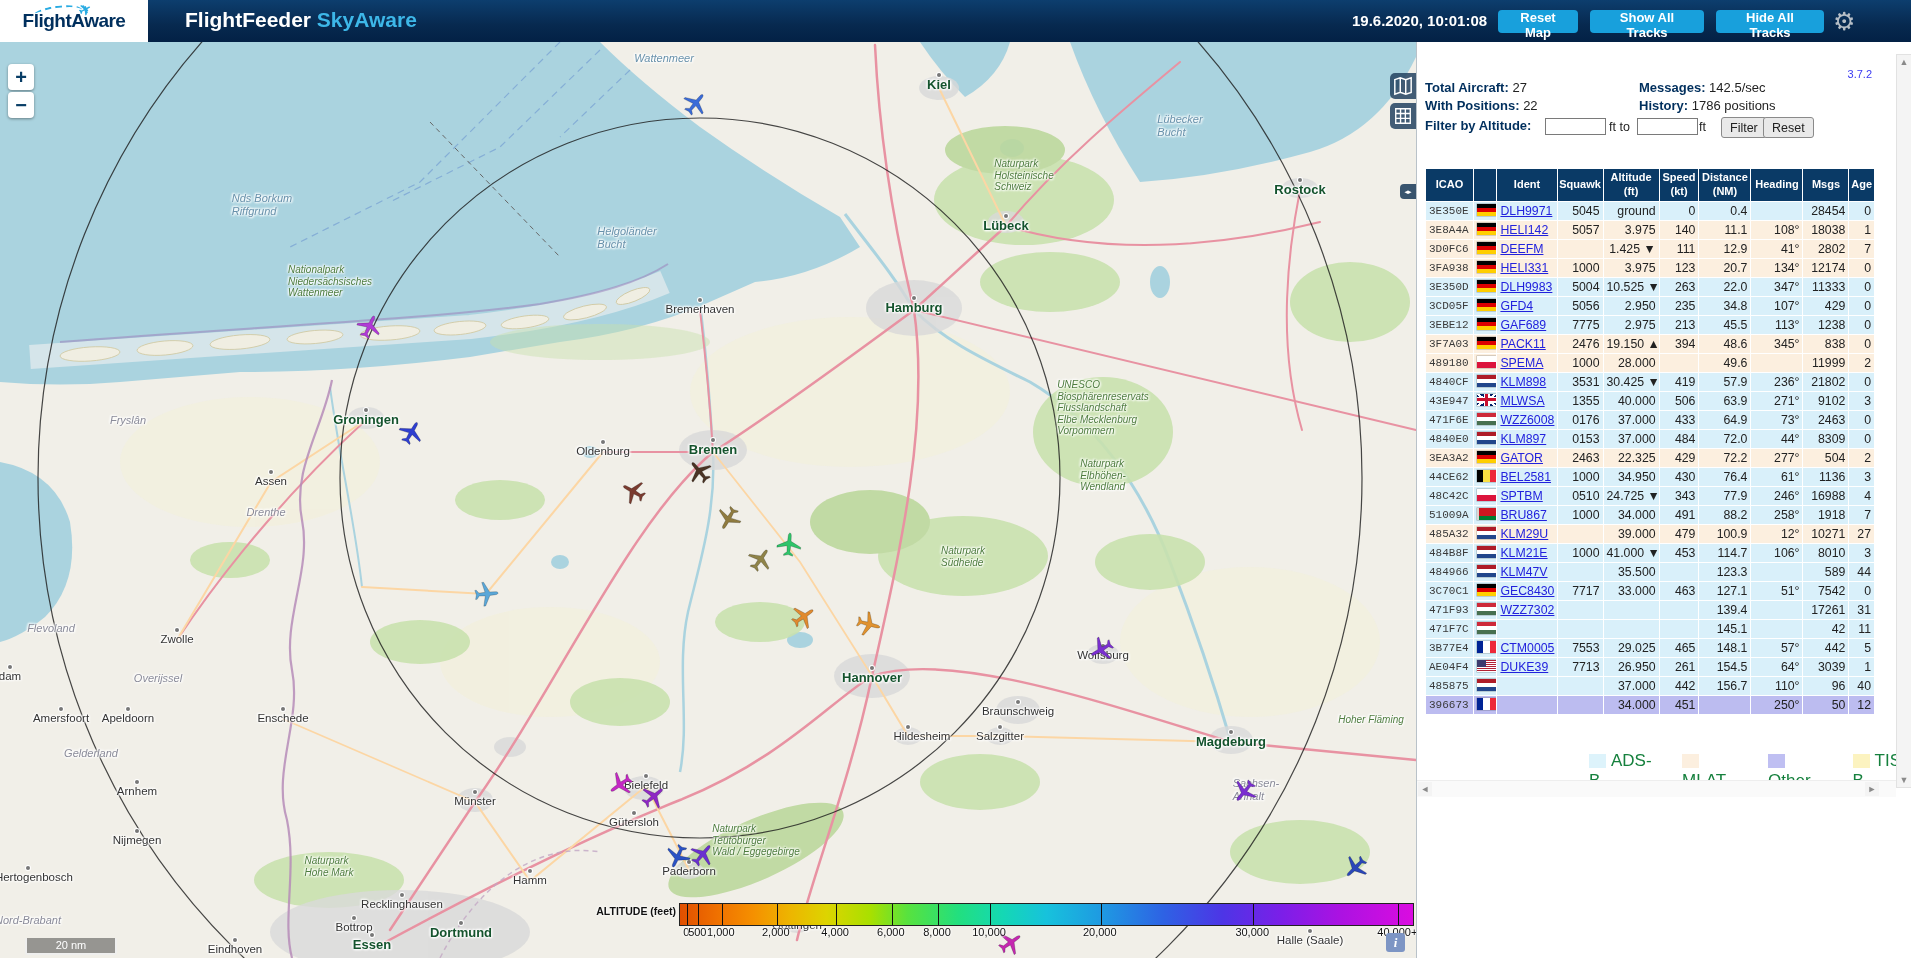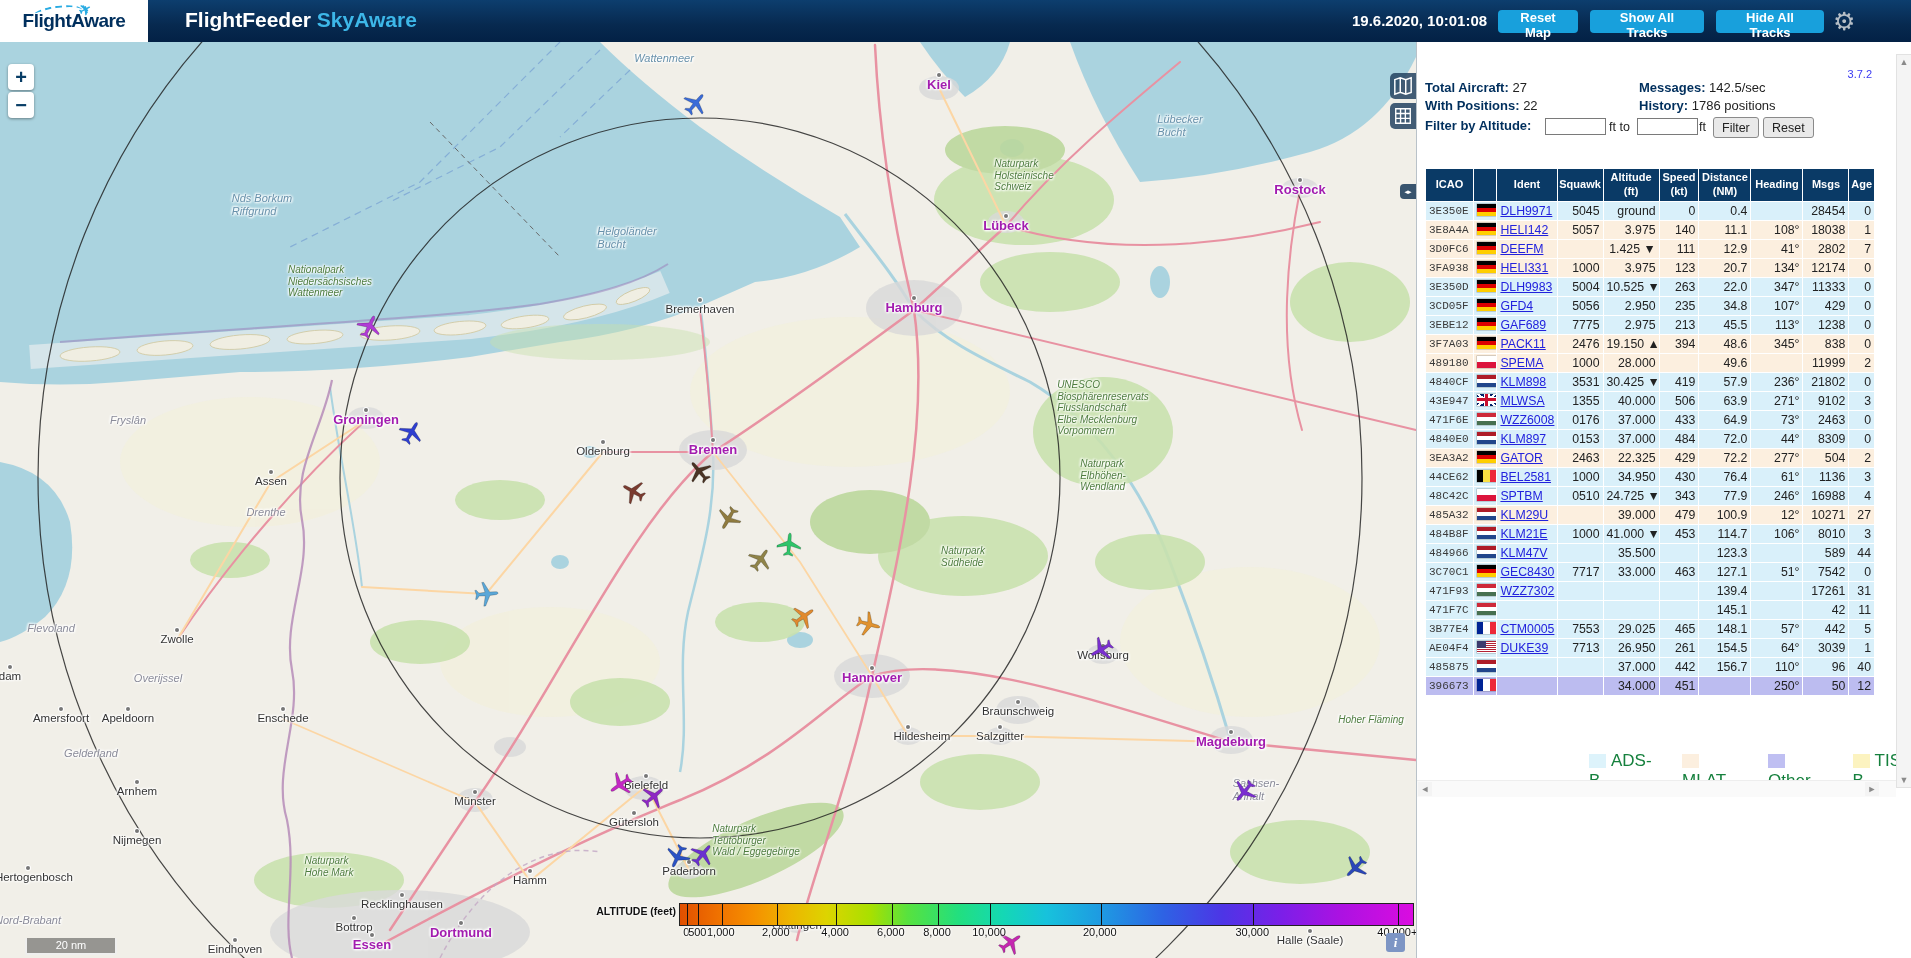--- a/index.html
+++ b/index.html
@@ -24,21 +24,21 @@
         padding:0 10px;cursor:pointer;}
   .gear{position:absolute;left:1833px;top:4px;font-size:25px;color:#b6bec6;cursor:pointer;line-height:34px;}
 
   
   .map{position:absolute;left:0;top:42px;width:1416px;height:916px;overflow:hidden;background:#f1efe8;}
   .map svg.base{position:absolute;left:0;top:0;}
   .map-overlay{position:absolute;left:0;top:0;width:1416px;height:916px;}
   .mlabel{position:absolute;transform:translate(-50%,-50%);white-space:nowrap;
           color:#333;font-size:11.5px;line-height:1.15;
           text-shadow:0 0 3px #fff,0 0 3px #fff,1px 1px 2px #fff,-1px -1px 2px #fff;}
-  .mlabel.city{font-weight:bold;font-size:13px;color:#a21caf;}
+  .mlabel.city{font-weight:bold;font-size:13px;color:#14532d;}
   .mlabel.town{font-size:11.5px;color:#333;}
   .mlabel.region{font-style:italic;color:#8a8b99;font-size:11px;}
   .mlabel.park{font-style:italic;color:#4e7c3f;font-size:10px;}
   .mlabel.water{font-style:italic;color:#6891ab;font-size:11px;}
   .mdot{position:absolute;width:4px;height:4px;border-radius:50%;background:#777;
         transform:translate(-50%,-50%);box-shadow:0 0 0 1px #fff;}
   .plane{position:absolute;width:26px;height:26px;margin:-13px 0 0 -13px;cursor:pointer;}
   .plane svg{display:block;}
 
   .zoombtn{position:absolute;left:8px;width:26px;height:26px;background:#fff;border:none;border-radius:4px;
@@ -510,21 +510,21 @@
         </span>
       </div>
     </div>
 
     <div class="filter-row">
       <span class="lbl">Filter by Altitude:</span>
       <input class="alt-input" style="left: 120px;" value="">
       <span class="ft" style="left:184px">ft to</span>
       <input class="alt-input" style="left: 212px;" value="">
       <span class="ft" style="left:274px">ft</span>
-      <button class="fbtn" style="left:288px">Filter</button>
+      <button class="fbtn" style="left:296px">Filter</button>
       <button class="fbtn" style="left:338px">Reset</button>
     </div>
 
     <table class="ac">
       <colgroup>
         <col style="width:46px">
           <col style="width:22px">
           <col style="width:58px">
           <col style="width:44px">
         <col style="width:54px">
@@ -734,20 +734,32 @@
             <td class="flagcell"><span class="flag flag-pl"></span></td>
             <td class="ident"><a href="#">SPTBM</a></td>
             <td class="num">0510</td>
             <td class="num">24.725 ▼</td>
             <td class="num">343</td>
             <td class="num">77.9</td>
             <td class="num">246°</td>
             <td class="num">16988</td>
             <td class="num">4</td>
           </tr>
+          <tr class="adsb">
+            <td class="icao">51009A</td>
+            <td class="flagcell"><span class="flag flag-by"></span></td>
+            <td class="ident"><a href="#">BRU867</a></td>
+            <td class="num">1000</td>
+            <td class="num">34.000</td>
+            <td class="num">491</td>
+            <td class="num">88.2</td>
+            <td class="num">258°</td>
+            <td class="num">1918</td>
+            <td class="num">7</td>
+          </tr>
           <tr class="mlat">
             <td class="icao">485A32</td>
             <td class="flagcell"><span class="flag flag-nl"></span></td>
             <td class="ident"><a href="#">KLM29U</a></td>
             <td class="num"></td>
             <td class="num">39.000</td>
             <td class="num">479</td>
             <td class="num">100.9</td>
             <td class="num">12°</td>
             <td class="num">10271</td>

